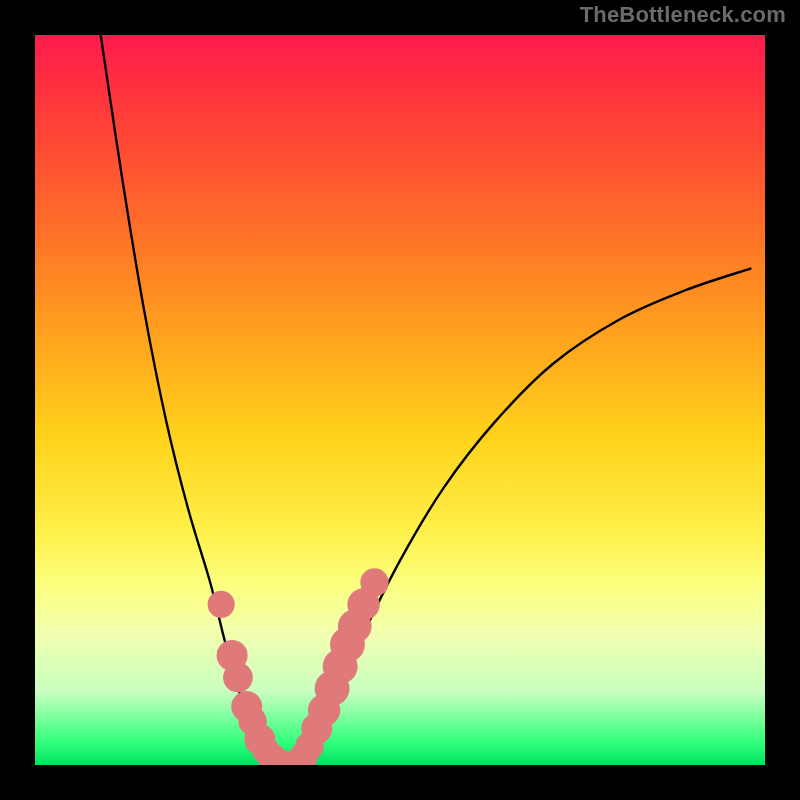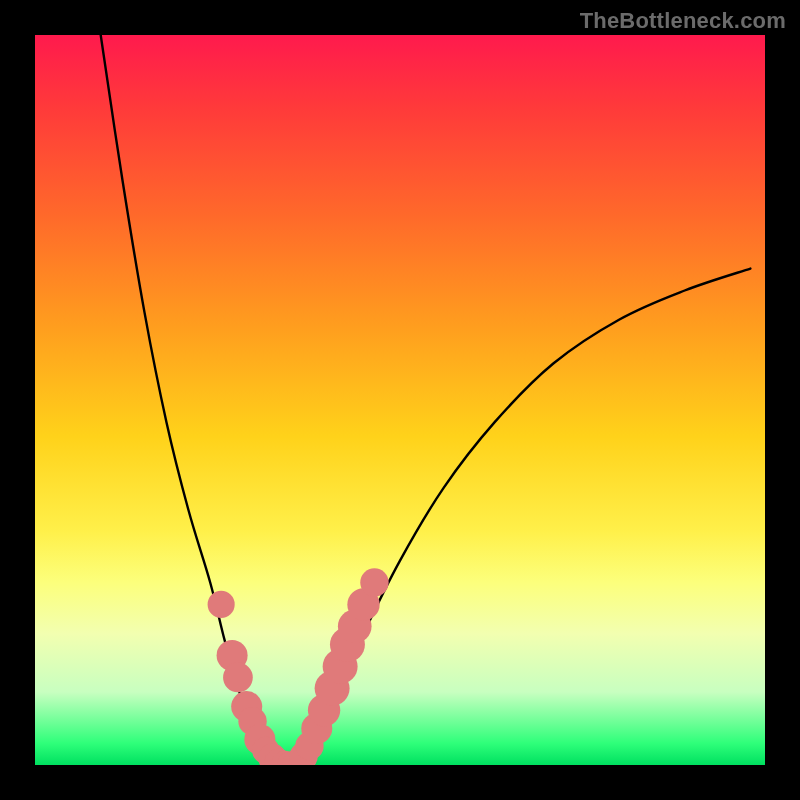--- a/index.html
+++ b/index.html
@@ -34,21 +34,21 @@
       #fff04a 68%,
       #fcff7c 75%,
       #f2ffb0 82%,
       #c8ffc0 90%,
       #2fff7a 97%,
       #00e060 100%
     );
   }
   .watermark {
     position: absolute;
-    top: 8px;
+    top: 2px;
     right: 14px;
     font-family: Arial, Helvetica, sans-serif;
     font-size: 22px;
     font-weight: 600;
     color: #6b6b6b;
     letter-spacing: 0.2px;
   }
   svg.curves {
     position: absolute;
     left: 0;

